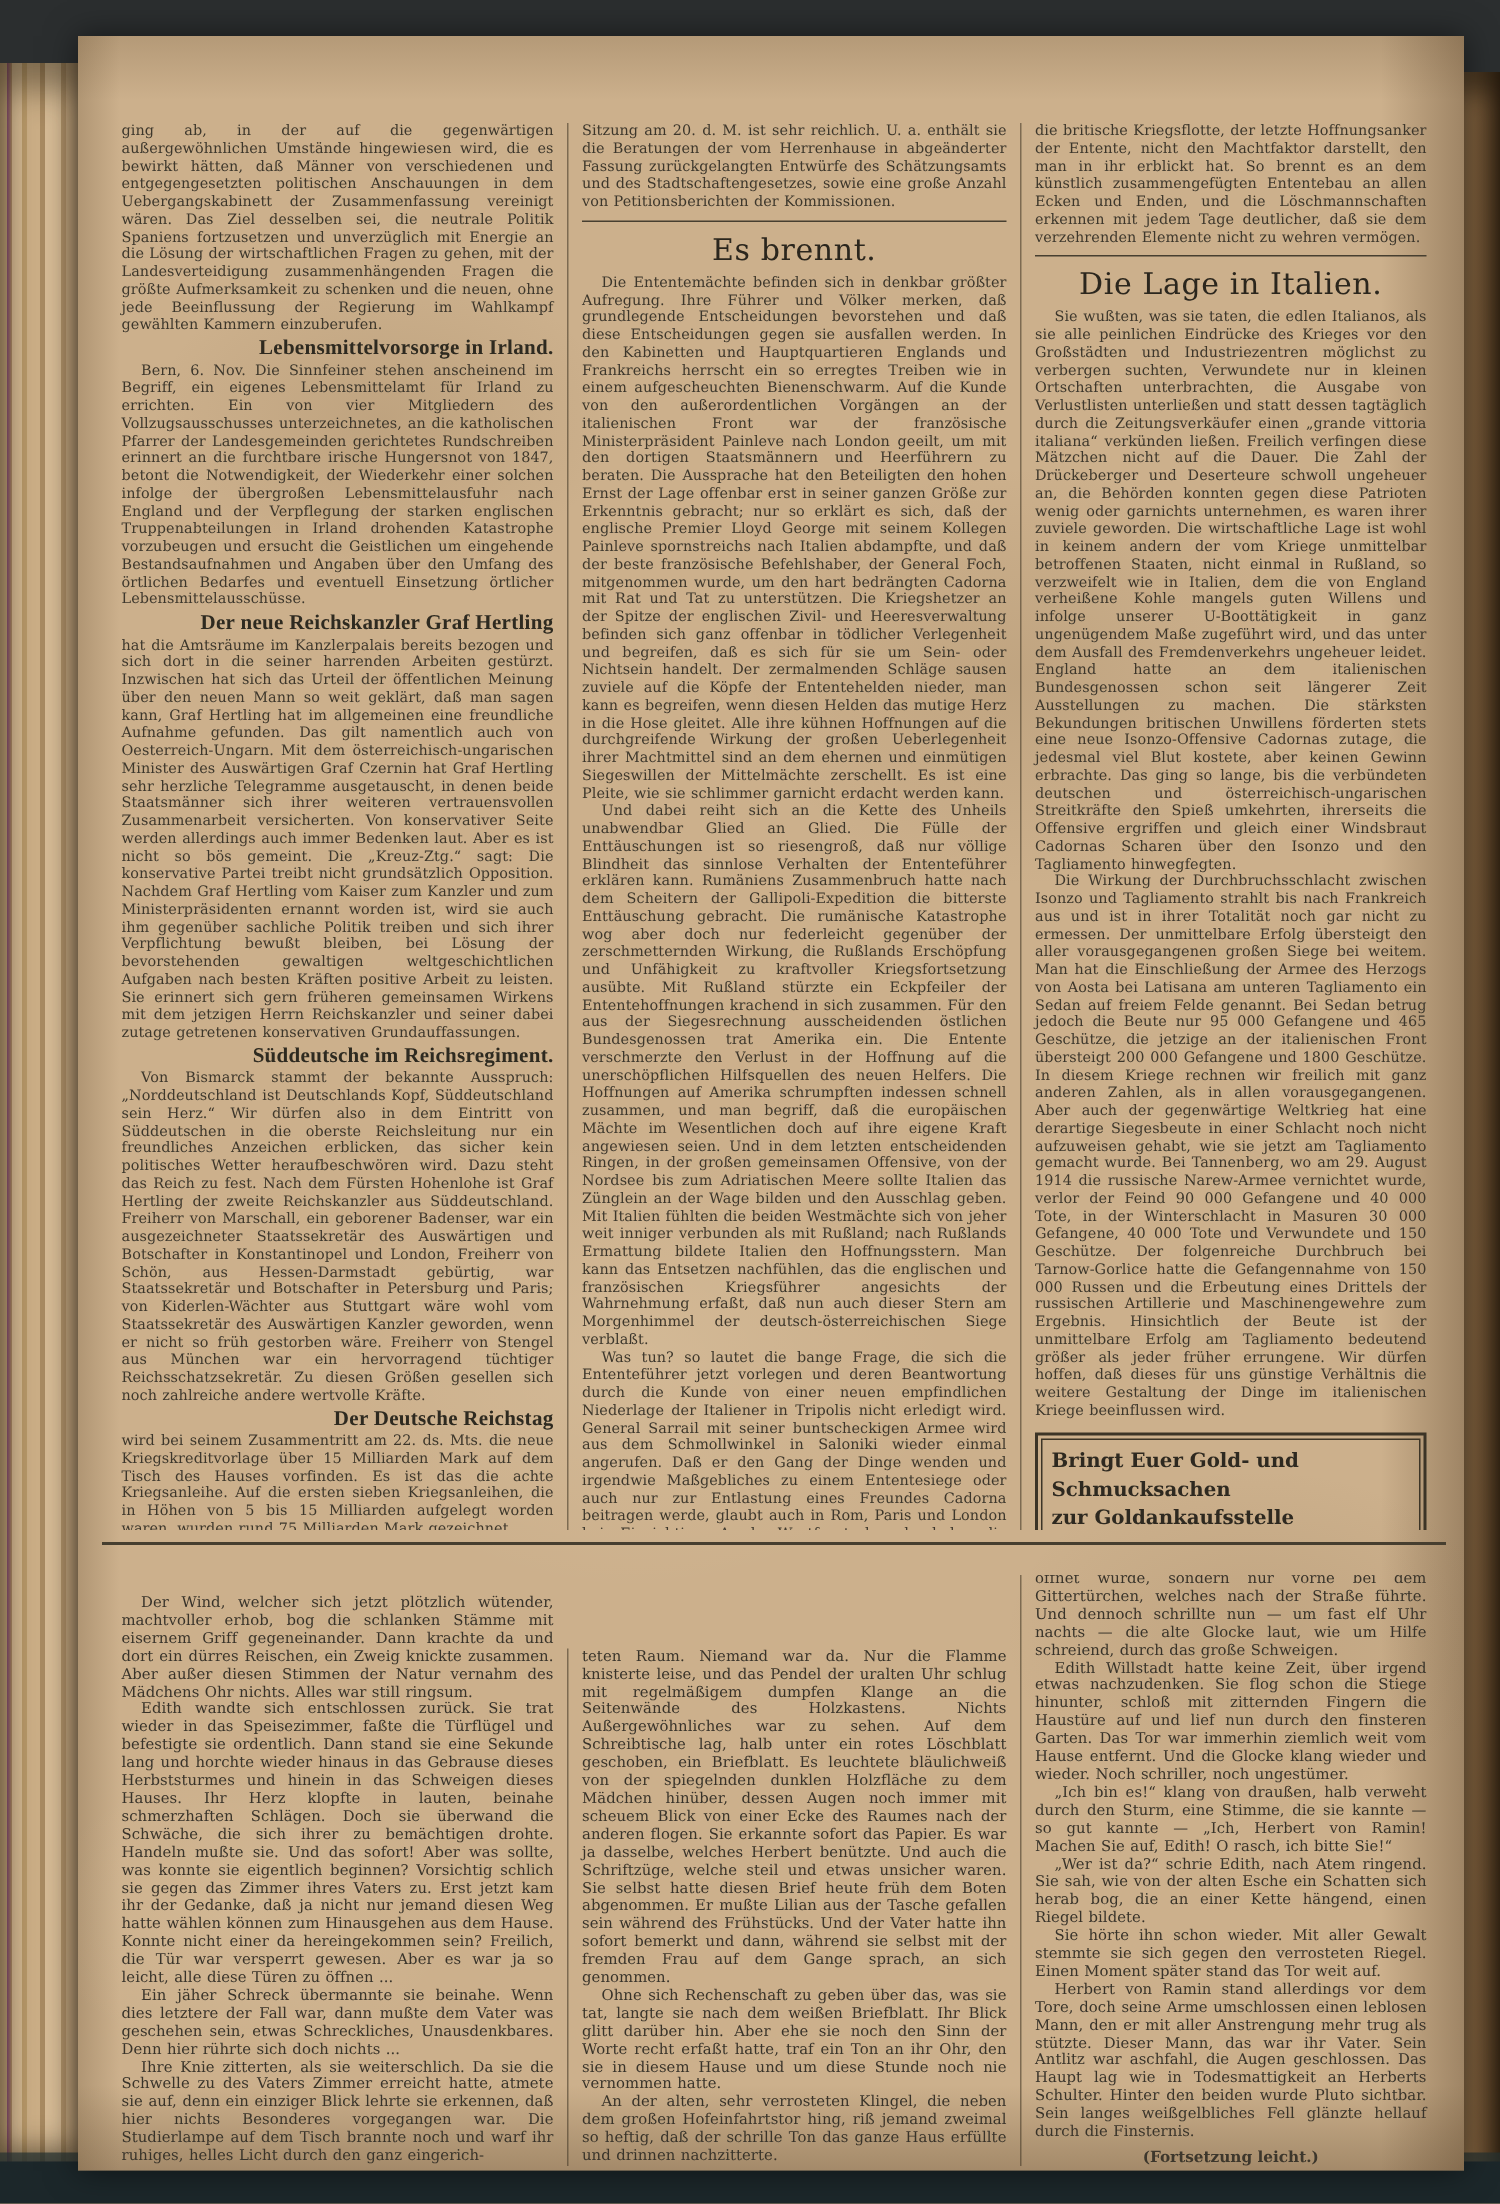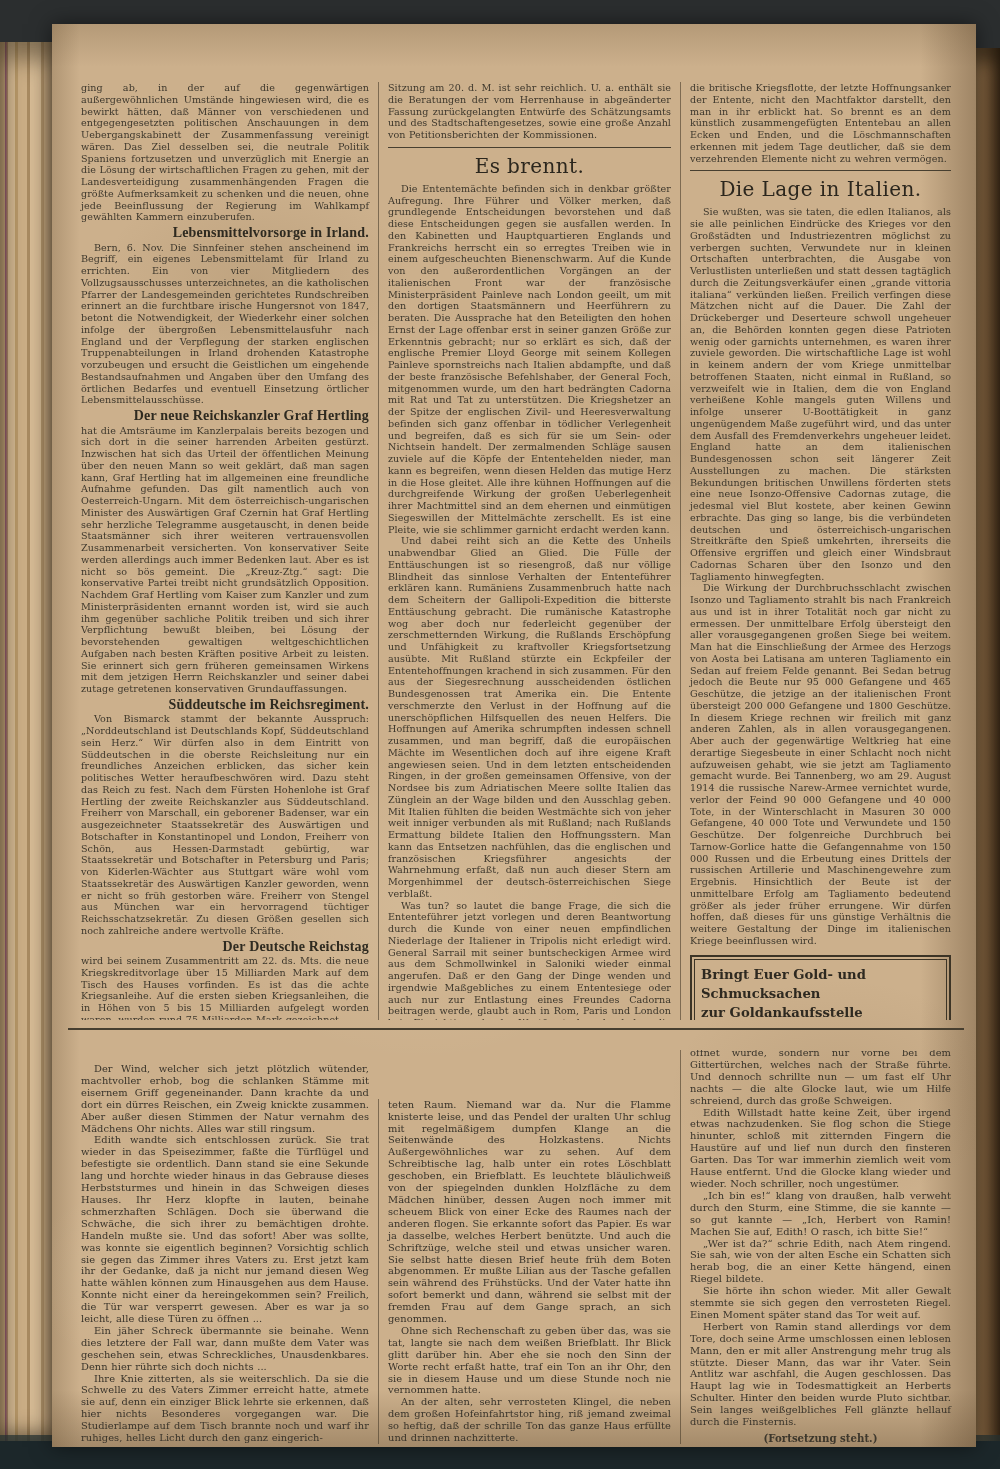--- a/index.html
+++ b/index.html
@@ -143,18 +143,18 @@
       <p class="body">An der alten, sehr verrosteten Klingel, die neben dem großen Hofeinfahrtstor hing, riß jemand zweimal so heftig, daß der schrille Ton das ganze Haus erfüllte und drinnen nachzitterte.</p>
     </div>
 
     <div class="col bc3">
       <p class="body noindent">öffnet wurde, sondern nur vorne bei dem Gittertürchen, welches nach der Straße führte. Und dennoch schrillte nun — um fast elf Uhr nachts — die alte Glocke laut, wie um Hilfe schreiend, durch das große Schweigen.</p>
       <p class="body">Edith Willstadt hatte keine Zeit, über irgend etwas nachzudenken. Sie flog schon die Stiege hinunter, schloß mit zitternden Fingern die Haustüre auf und lief nun durch den finsteren Garten. Das Tor war immerhin ziemlich weit vom Hause entfernt. Und die Glocke klang wieder und wieder. Noch schriller, noch ungestümer.</p>
       <p class="body">„Ich bin es!“ klang von draußen, halb verweht durch den Sturm, eine Stimme, die sie kannte — so gut kannte — „Ich, Herbert von Ramin! Machen Sie auf, Edith! O rasch, ich bitte Sie!“</p>
       <p class="body">„Wer ist da?“ schrie Edith, nach Atem ringend. Sie sah, wie von der alten Esche ein Schatten sich herab bog, die an einer Kette hängend, einen Riegel bildete.</p>
       <p class="body">Sie hörte ihn schon wieder. Mit aller Gewalt stemmte sie sich gegen den verrosteten Riegel. Einen Moment später stand das Tor weit auf.</p>
       <p class="body">Herbert von Ramin stand allerdings vor dem Tore, doch seine Arme umschlossen einen leblosen Mann, den er mit aller Anstrengung mehr trug als stützte. Dieser Mann, das war ihr Vater. Sein Antlitz war aschfahl, die Augen geschlossen. Das Haupt lag wie in Todesmattigkeit an Herberts Schulter. Hinter den beiden wurde Pluto sichtbar. Sein langes weißgelbliches Fell glänzte hellauf durch die Finsternis.</p>
-      <div class="closing">(Fortsetzung steht.)</div>
+      <div class="closing">(Fortsetzung leicht.)</div>
     </div>
 
   </div>
 
 </div>
 
 </body></html>

